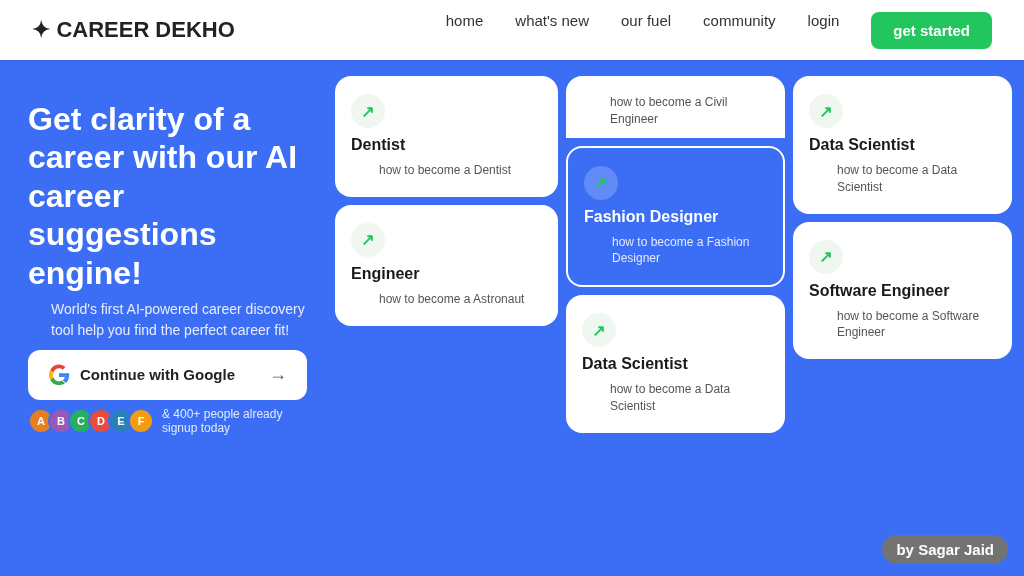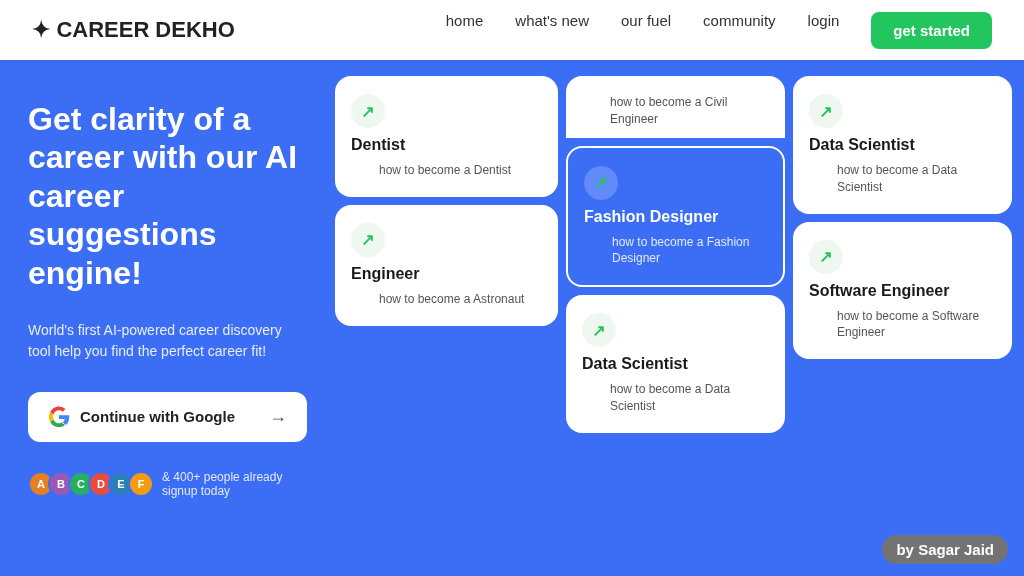--- a/index.html
+++ b/index.html
@@ -23,27 +23,27 @@
     }
 
     
     .main {
       display: flex; height: calc(576px - 60px); overflow: hidden;
     }
 
     
     .left-panel {
       width: 335px; min-width: 335px; background: #3b6ef5; padding: 40px 28px 28px 28px;
-      display: flex; flex-direction: column; justify-content: flex-start; gap: 26px;
+      display: flex; flex-direction: column; justify-content: flex-start; gap: 5px;
     }
     .hero-title {
       font-size: 32px; font-weight: 800; color: #fff; line-height: 1.2;
     }
     .hero-sub {
-      font-size: 14px; color: rgba(255,255,255,0.88); line-height: 1.5; margin-top: 2px;
+      font-size: 14px; color: rgba(255,255,255,0.88); line-height: 1.5; margin-top: 2px; margin-left: 23px;
     }
     .google-btn {
       display: flex; align-items: center; gap: 10px; background: #fff;
       border: none; border-radius: 12px; padding: 14px 20px; cursor: pointer;
       font-size: 15px; font-weight: 600; color: #222; width: 100%; margin-top: 4px;
     }
     .google-icon {
       width: 22px; height: 22px; flex-shrink: 0;
     }
     .arrow-icon { margin-left: auto; font-size: 18px; color: #555; }

